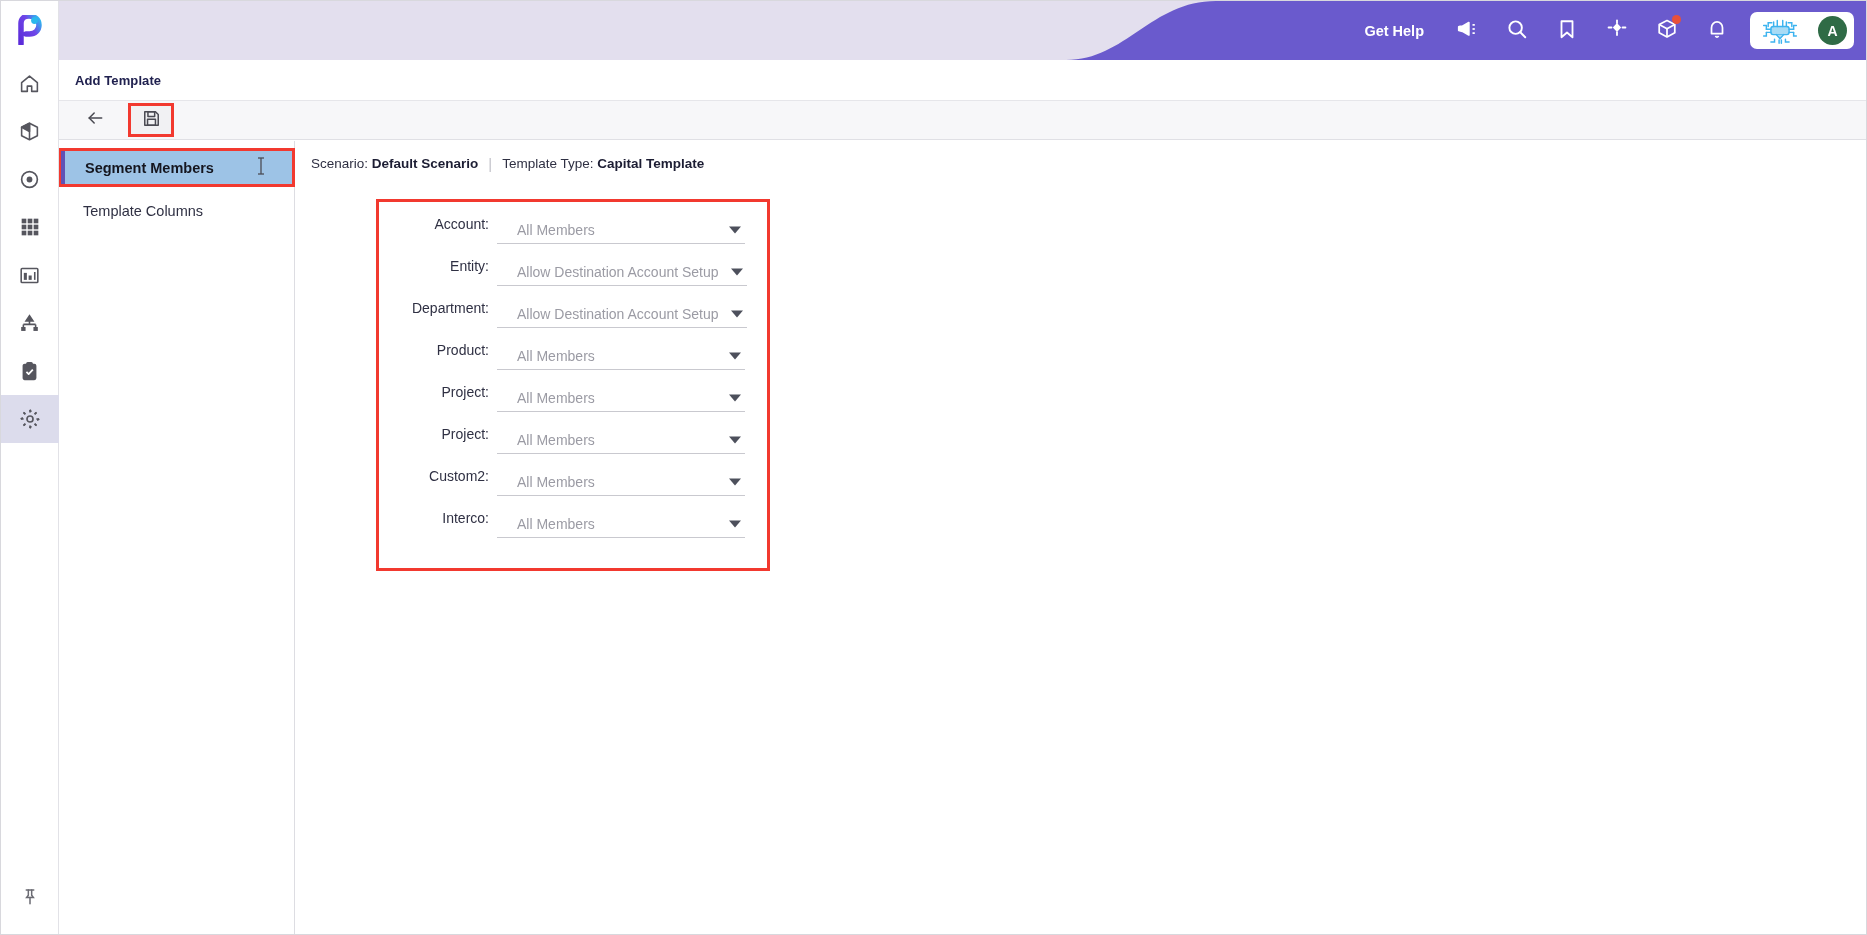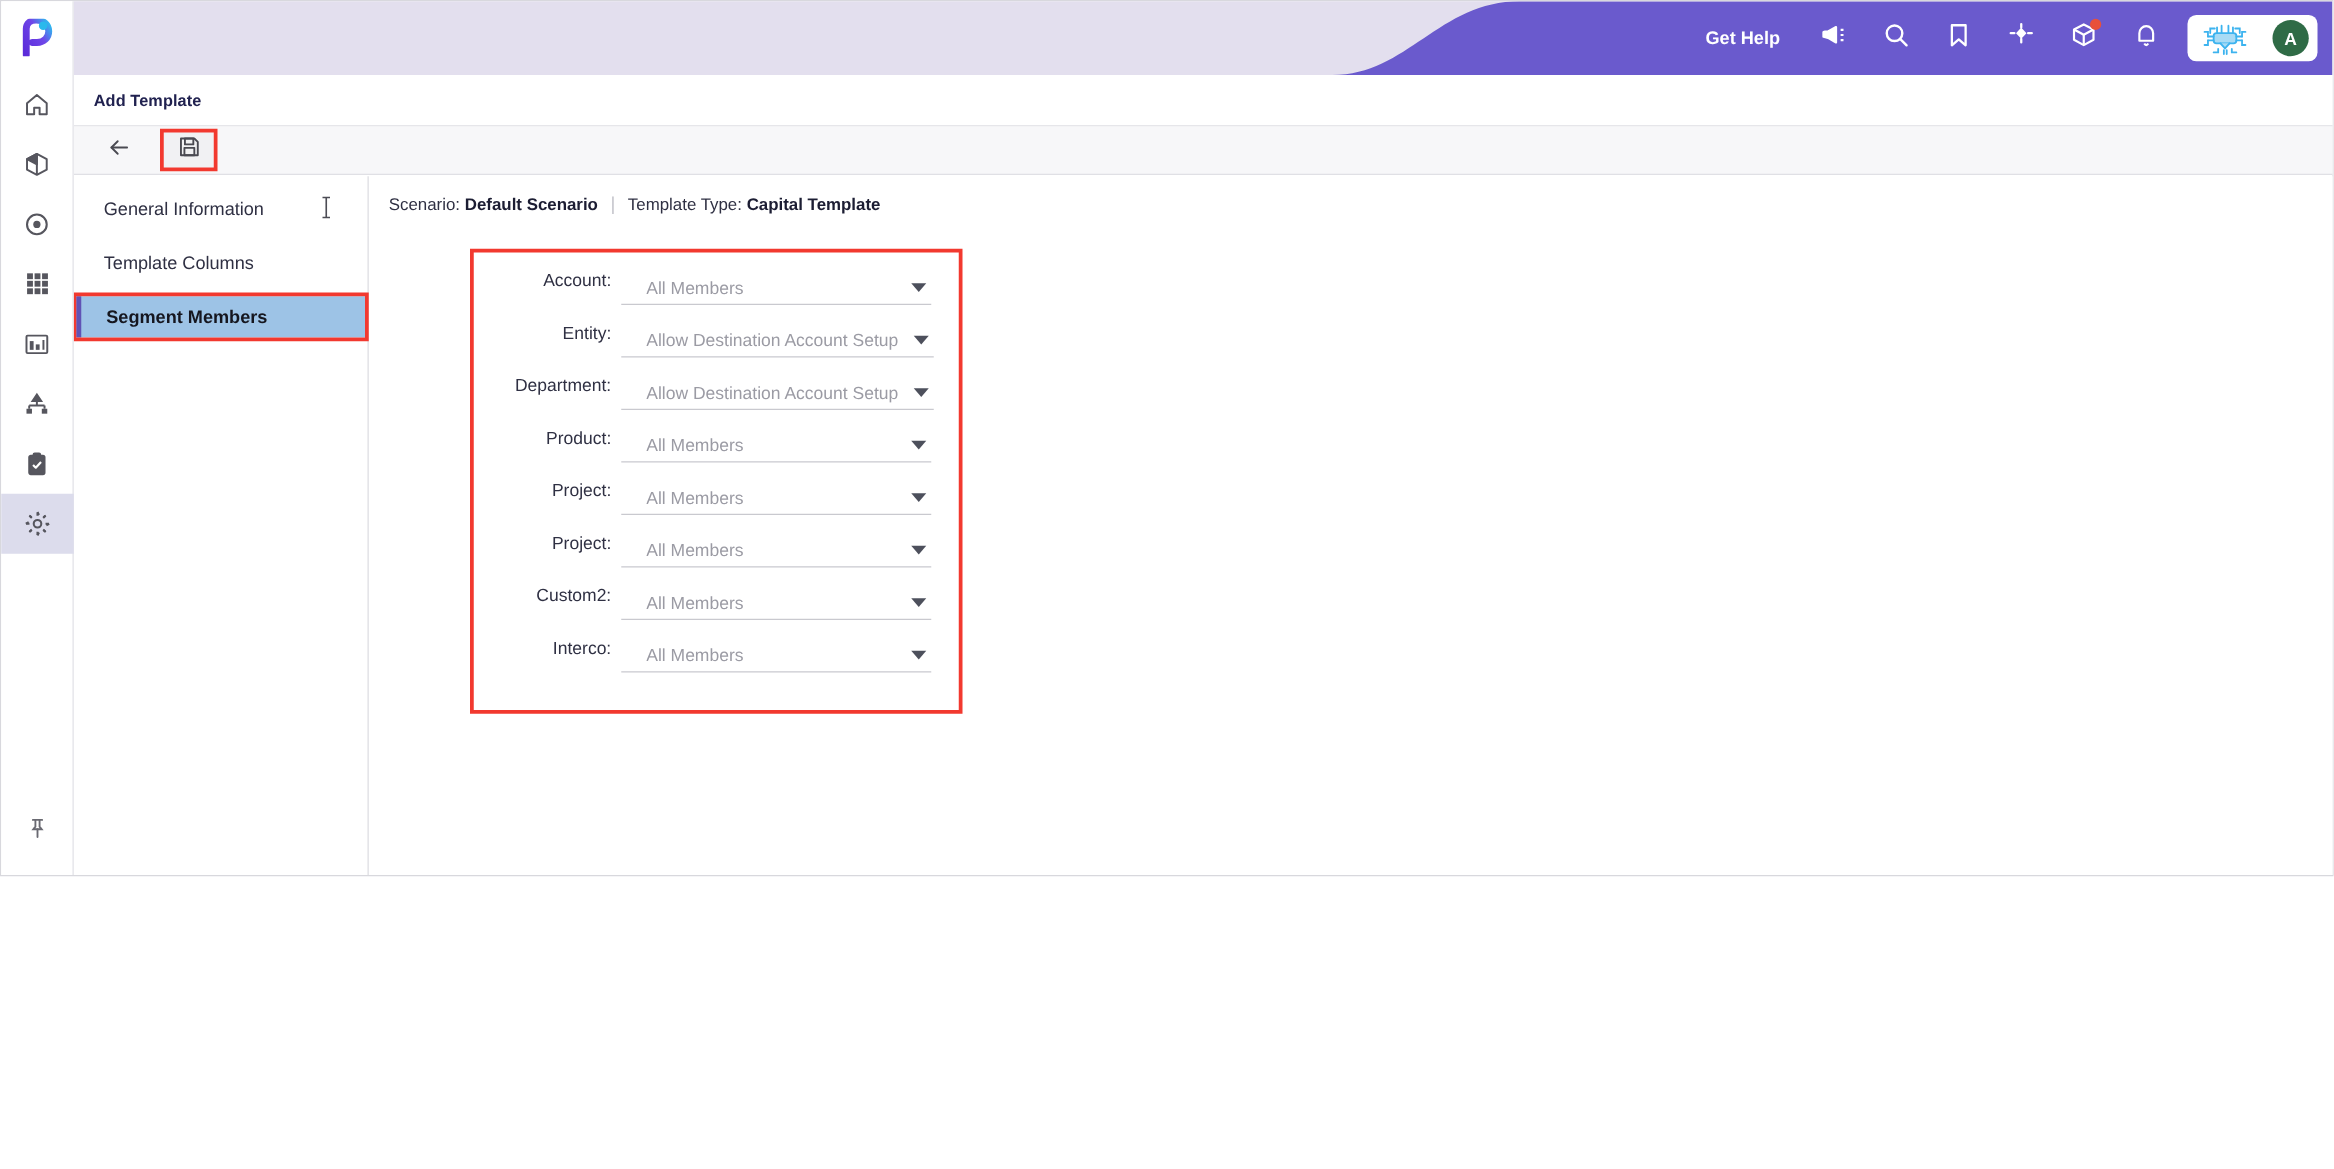--- a/index.html
+++ b/index.html
@@ -4,21 +4,21 @@
 <style>
   * { box-sizing: border-box; margin: 0; padding: 0; }
   html, body {
     width: 1867px; height: 935px;
     font-family: "Liberation Sans", sans-serif;
     background: #ffffff;
     overflow: hidden;
   }
   .app {
     position: relative;
-    width: 1867px; height: 701px;
+    width: 1867px; height: 935px;
     background: #ffffff;
     border: 1px solid #d8d8dd;
   }
 
   
   .rail {
     position: absolute; left: 0; top: 0;
     width: 58px; height: 100%;
     background: #ffffff;
     border-right: 1px solid #e2e2e7;
@@ -436,28 +436,25 @@
           <rect x="7.5" y="3.5" width="8.5" height="6"></rect>
           <rect x="7" y="13" width="10" height="7.5"></rect>
         </svg>
       </span>
     </div>
   </div>
 
   <div class="content">
 
     <div class="tabs-panel">
-      <div class="tab-item">
-        <span>General Information</span>
+      <div class="tab-item active tab-highlight">
+        <span>Segment Members</span>
       </div>
       <div class="tab-item">
         <span>Template Columns</span>
-      </div>
-      <div class="tab-item active tab-highlight">
-        <span>Segment Members</span>
       </div>
     </div>
 
     <div class="main-pane">
       <div class="crumbs">
         <span>
           <span>Scenario:</span>
           <b>Default Scenario</b>
         </span>
         <span class="crumb-sep">|</span>

